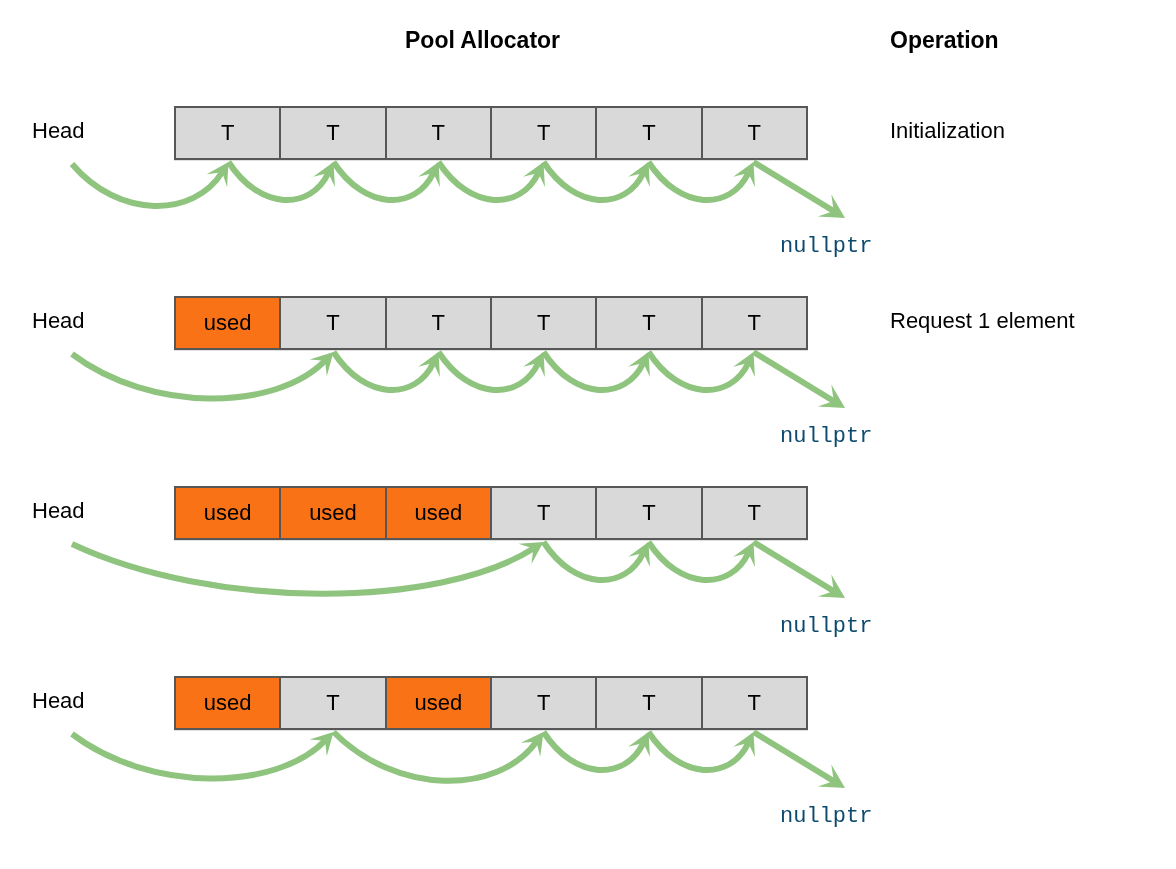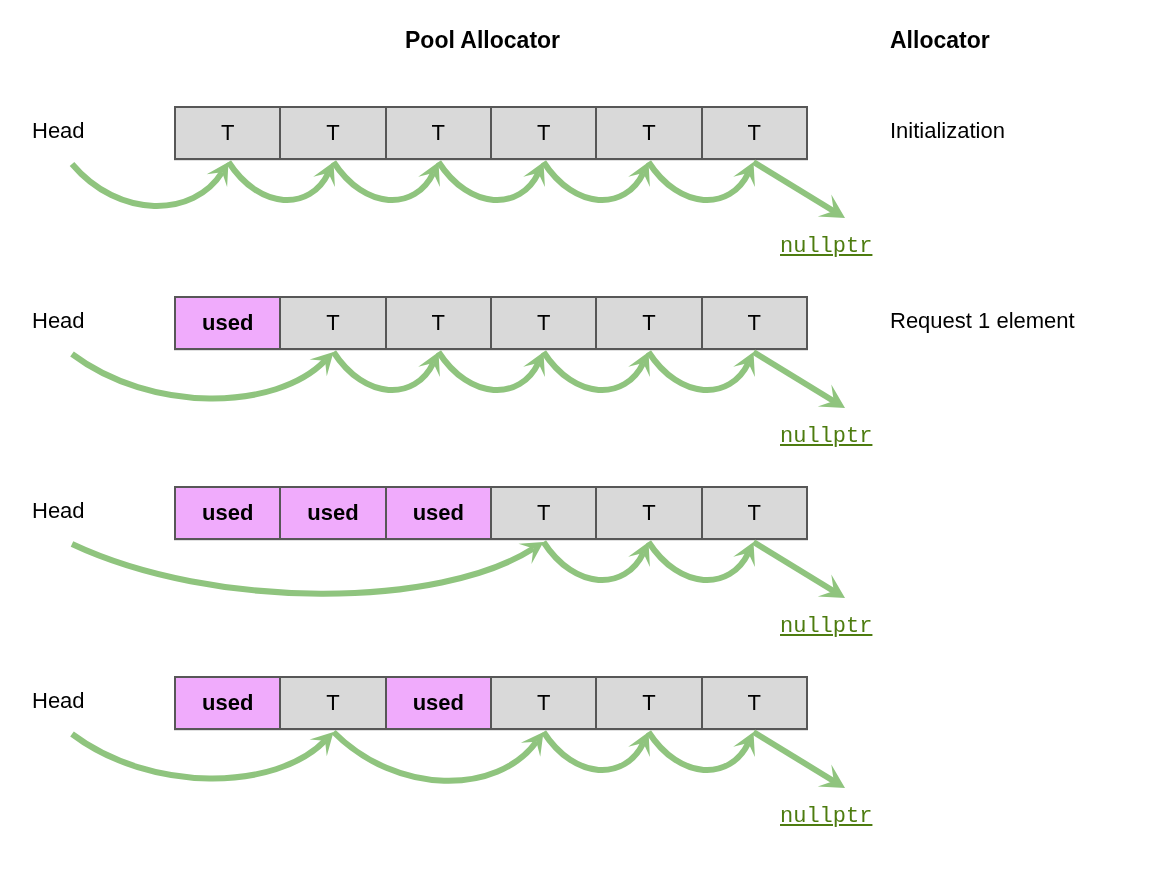--- a/index.html
+++ b/index.html
@@ -68,29 +68,28 @@
     display: flex;
     align-items: center;
     justify-content: center;
     font-size: 22px;
     color: #000;
     border-right: 2px solid #575757;
     box-sizing: border-box;
     background: #d9d9d9;
   }
   .cell:last-child { border-right: none; }
-  .cell.used { background: #f0abfc; font-weight: bold; }
+  .cell.used { background: #f97316; }
 
   .nullptr {
     position: absolute;
     font-family: "Liberation Mono", monospace;
     font-size: 22px;
     white-space: nowrap;
-    color: #4d7c0f;
-    text-decoration: underline;
+    color: #0c4a6e;
   }
   svg.arrows {
     position: absolute;
     left: 0; top: 0;
     width: 1176px;
     height: 190px;
     overflow: visible;
     pointer-events: none;
   }
   .arrowpath {
@@ -100,21 +99,21 @@
     stroke-linecap: butt;
   }
   .arrowhead { fill: #8fc47e; }
 </style>
 </head>
 <body>
 
 <div id="stage">
 
   <div class="hdr" id="hdr-pool">Pool Allocator</div>
-  <div class="hdr" id="hdr-op">Allocator</div>
+  <div class="hdr" id="hdr-op">Operation</div>
 
   <div class="row" id="row-0" style="top:96px">
     <div class="head-label" style="top:22px">Head</div>
     <div class="pool" style="top:10px">
       <div class="cell">T</div>
       <div class="cell">T</div>
       <div class="cell">T</div>
       <div class="cell">T</div>
       <div class="cell">T</div>
       <div class="cell">T</div>

